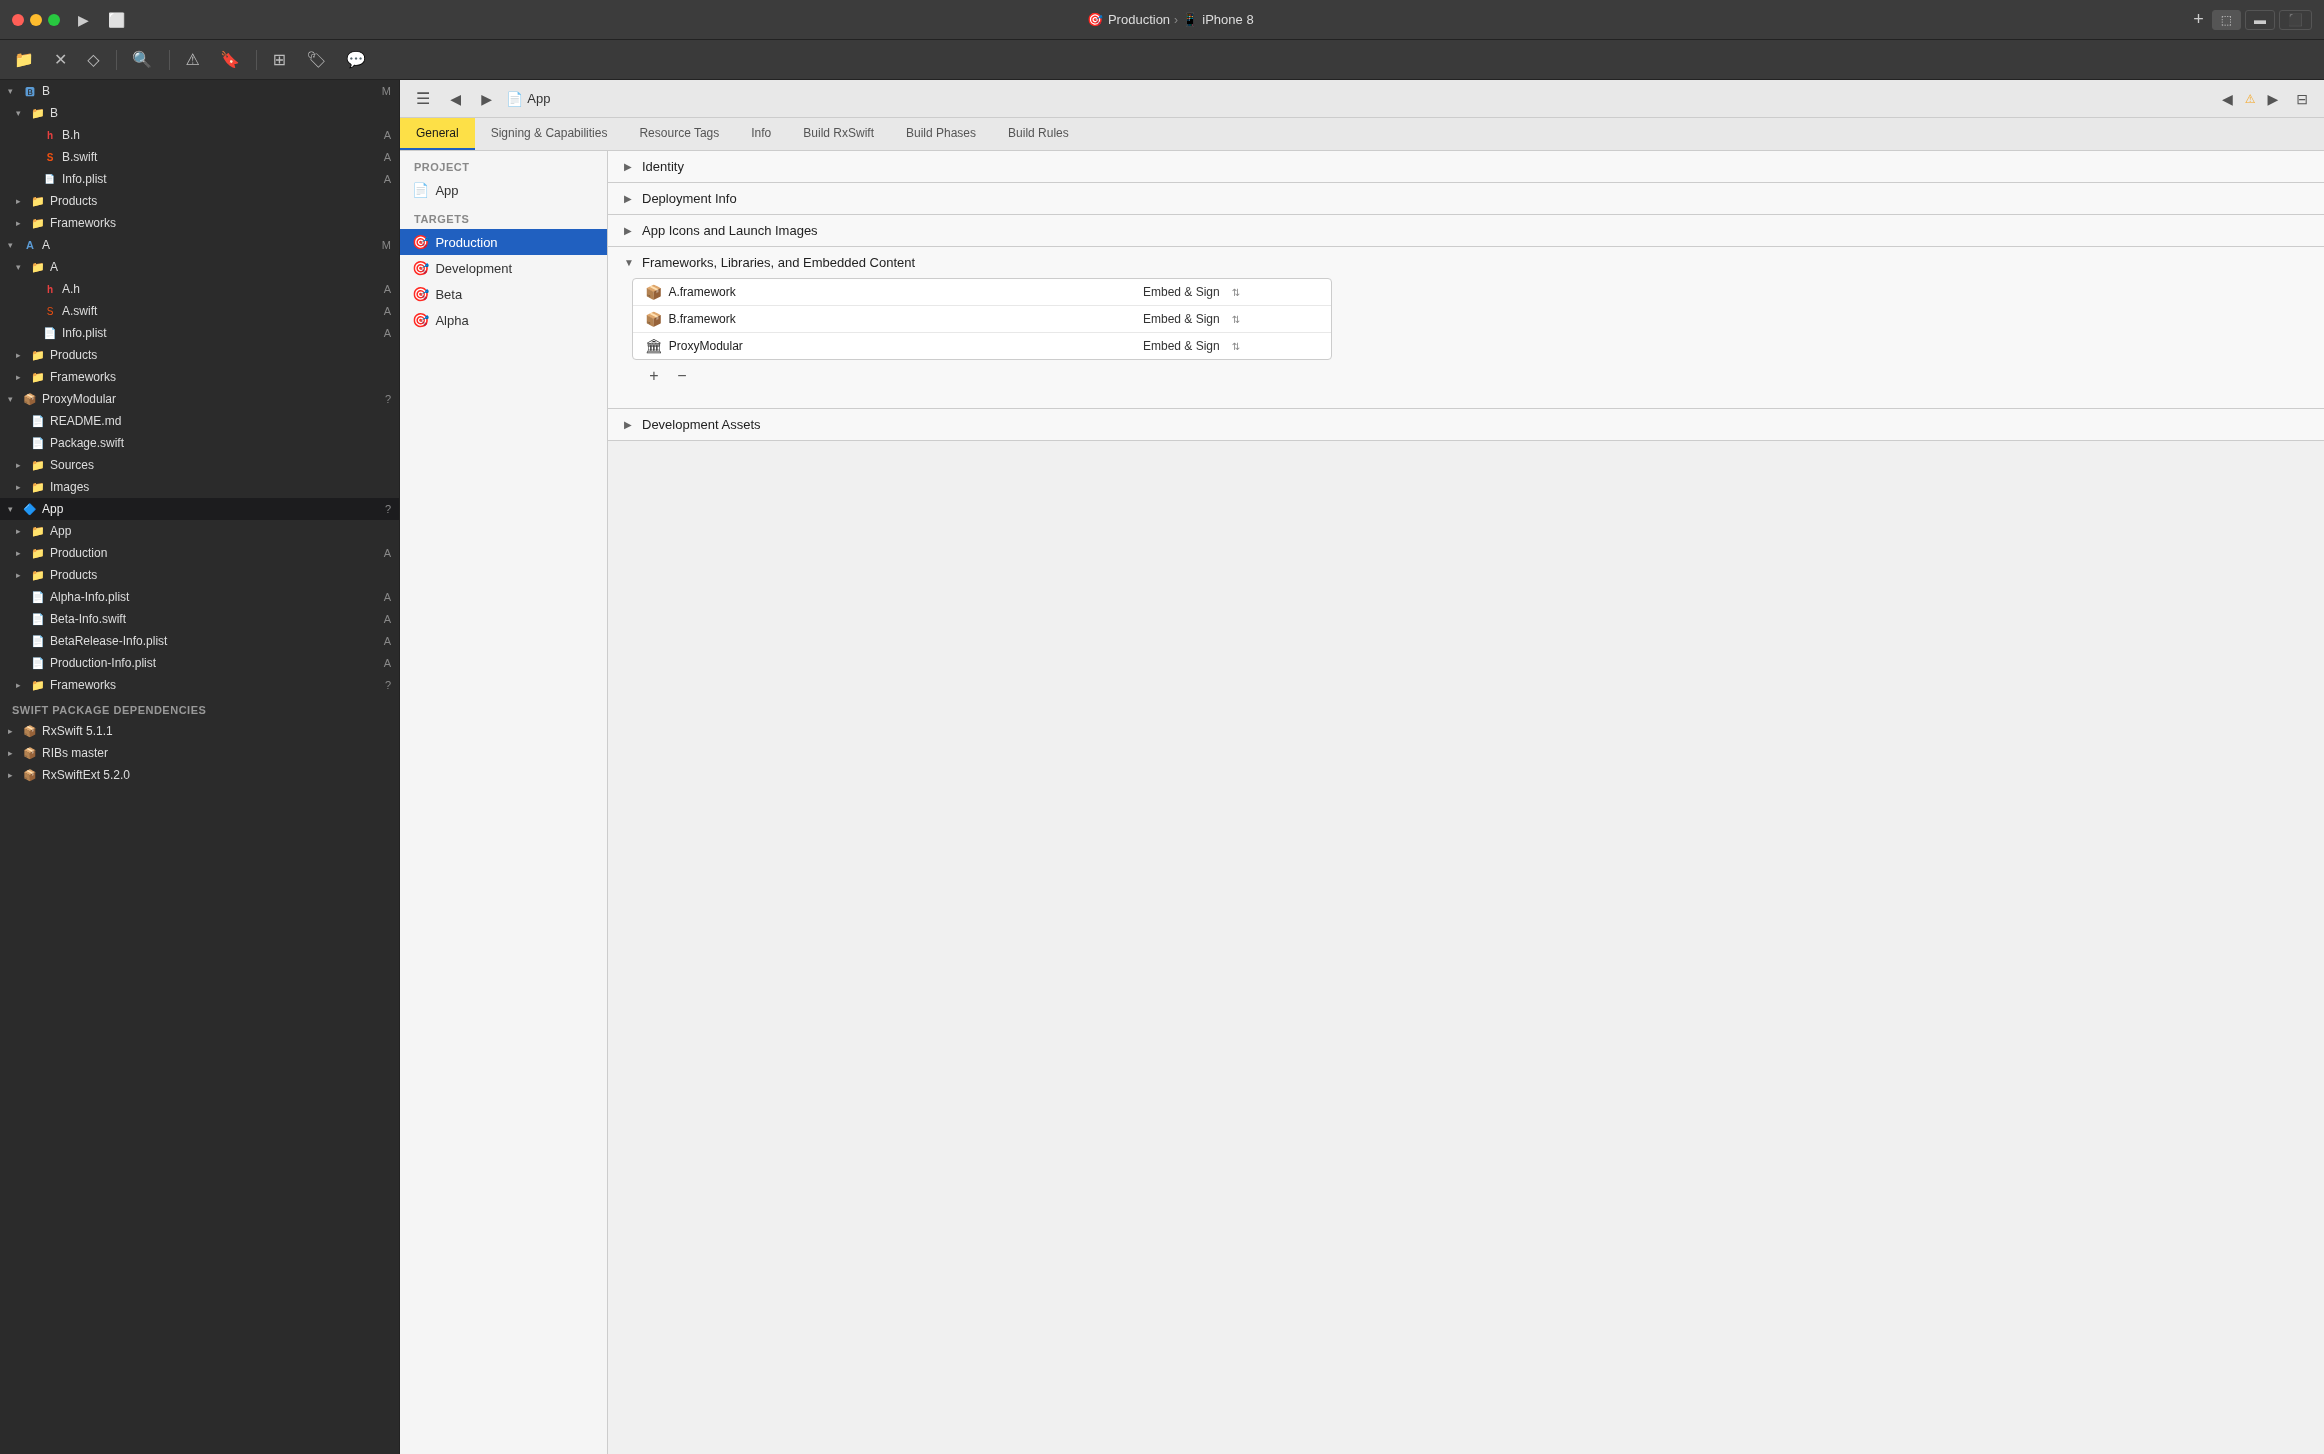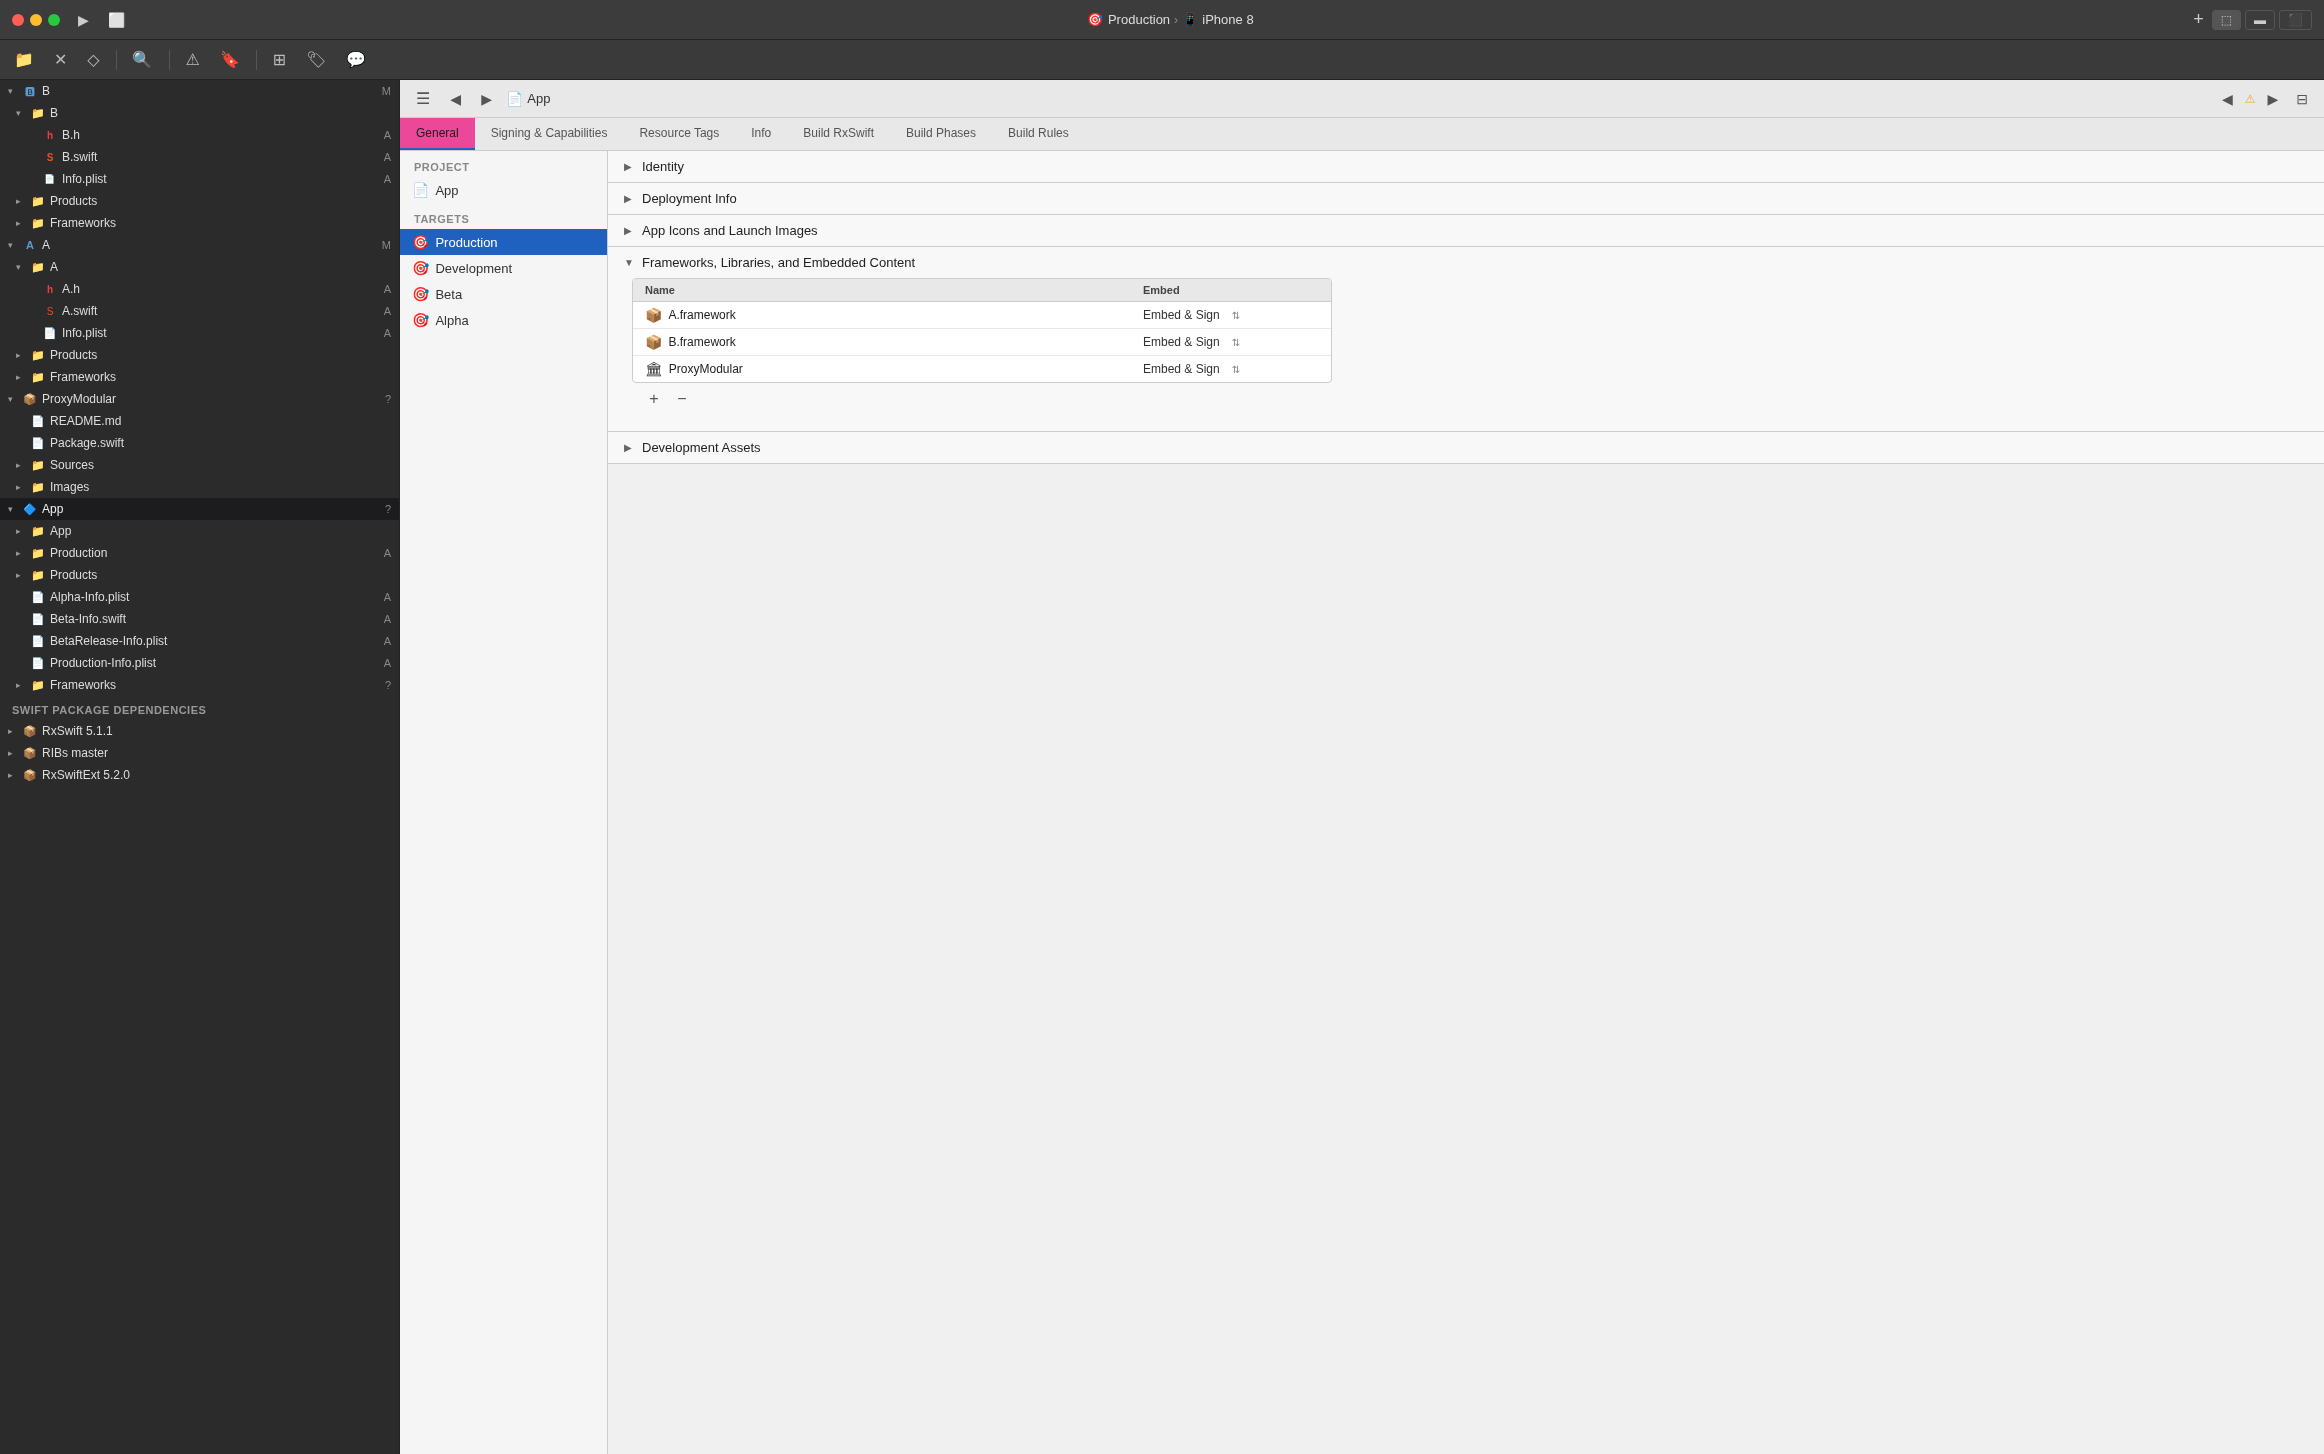--- a/index.html
+++ b/index.html
@@ -315,21 +315,21 @@
       font-size: 12px;
       color: #555;
       cursor: pointer;
       border-bottom: 2px solid transparent;
       white-space: nowrap;
       flex-shrink: 0;
     }
     .tab.active {
       color: #1a1a1a;
       border-bottom: 2px solid #2060c0;
-      background: #ec4899;
+      background: #fde047;
     }
 
     
     .settings-section {
       border-bottom: 1px solid #ccc;
       background: #f8f8f8;
     }
     .settings-section-header {
       display: flex;
       align-items: center;
@@ -720,24 +720,20 @@
           </div>
         </div>
 
         <div class="settings-section">
           <div class="settings-section-header">
             <span class="section-chevron">▼</span>
             <span>Frameworks, Libraries, and Embedded Content</span>
           </div>
           <div class="fw-section">
             <div class="fw-table">
-              <div class="fw-table-header">
-                <div class="fw-col-header">Name</div>
-                <div class="fw-col-header">Embed</div>
-              </div>
               <div class="fw-row">
                 <div class="fw-cell">
                   <span class="fw-icon">📦</span>
                   <span>A.framework</span>
                 </div>
                 <div class="fw-cell">
                   <span class="fw-embed-value">
                     <span>Embed &amp; Sign</span>
                     <span class="fw-sort-icon">⇅</span>
                   </span>

